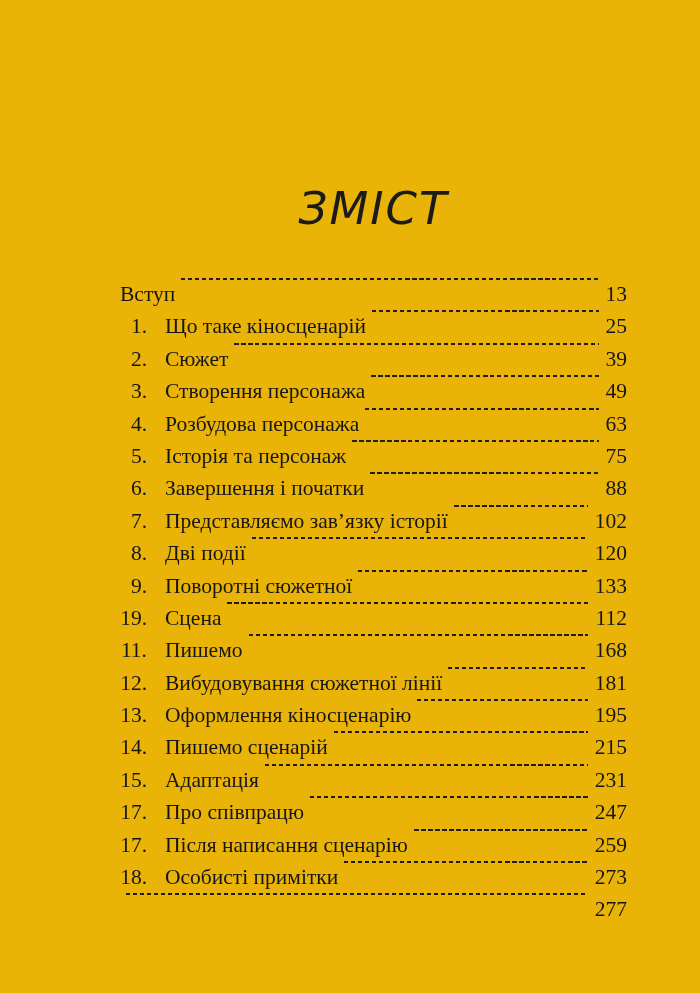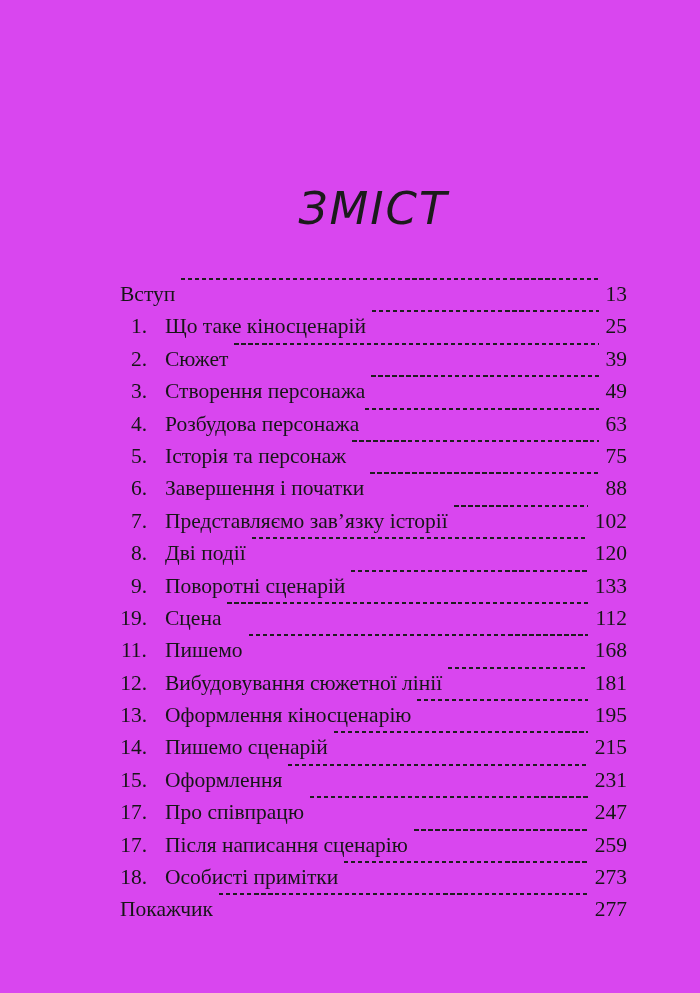--- a/index.html
+++ b/index.html
@@ -4,21 +4,21 @@
 <style>
   html, body {
     margin: 0;
     padding: 0;
     background: #ffffff;
   }
   .page {
     position: relative;
     width: 700px;
     height: 993px;
-    background: #d946ef;
+    background: #eab308;
     font-family: "Liberation Serif", serif;
     color: #161616;
     overflow: hidden;
   }
   .title {
     position: absolute;
     top: 186px;
     left: 120px;
     right: 73px;
     text-align: center;
@@ -118,21 +118,21 @@
         <span class="pagenum">102</span>
       </div>
       <div class="row">
         <span class="num">8.</span>
         <span class="label">Дві події</span>
         <span class="leader"></span>
         <span class="pagenum">120</span>
       </div>
       <div class="row">
         <span class="num">9.</span>
-        <span class="label">Поворотні сценарій</span>
+        <span class="label">Поворотні сюжетної</span>
         <span class="leader"></span>
         <span class="pagenum">133</span>
       </div>
       <div class="row">
         <span class="num">19.</span>
         <span class="label">Сцена</span>
         <span class="leader"></span>
         <span class="pagenum">112</span>
       </div>
       <div class="row">
@@ -154,21 +154,21 @@
         <span class="pagenum">195</span>
       </div>
       <div class="row">
         <span class="num">14.</span>
         <span class="label">Пишемо сценарій</span>
         <span class="leader"></span>
         <span class="pagenum">215</span>
       </div>
       <div class="row">
         <span class="num">15.</span>
-        <span class="label">Оформлення</span>
+        <span class="label">Адаптація</span>
         <span class="leader"></span>
         <span class="pagenum">231</span>
       </div>
       <div class="row">
         <span class="num">17.</span>
         <span class="label">Про співпрацю</span>
         <span class="leader"></span>
         <span class="pagenum">247</span>
       </div>
       <div class="row">
@@ -177,18 +177,17 @@
         <span class="leader"></span>
         <span class="pagenum">259</span>
       </div>
       <div class="row">
         <span class="num">18.</span>
         <span class="label">Особисті примітки</span>
         <span class="leader"></span>
         <span class="pagenum">273</span>
       </div>
       <div class="row">
-        <span class="label">Покажчик</span>
         <span class="leader"></span>
         <span class="pagenum">277</span>
       </div>
     </div>
 </div>
 
 </body></html>

